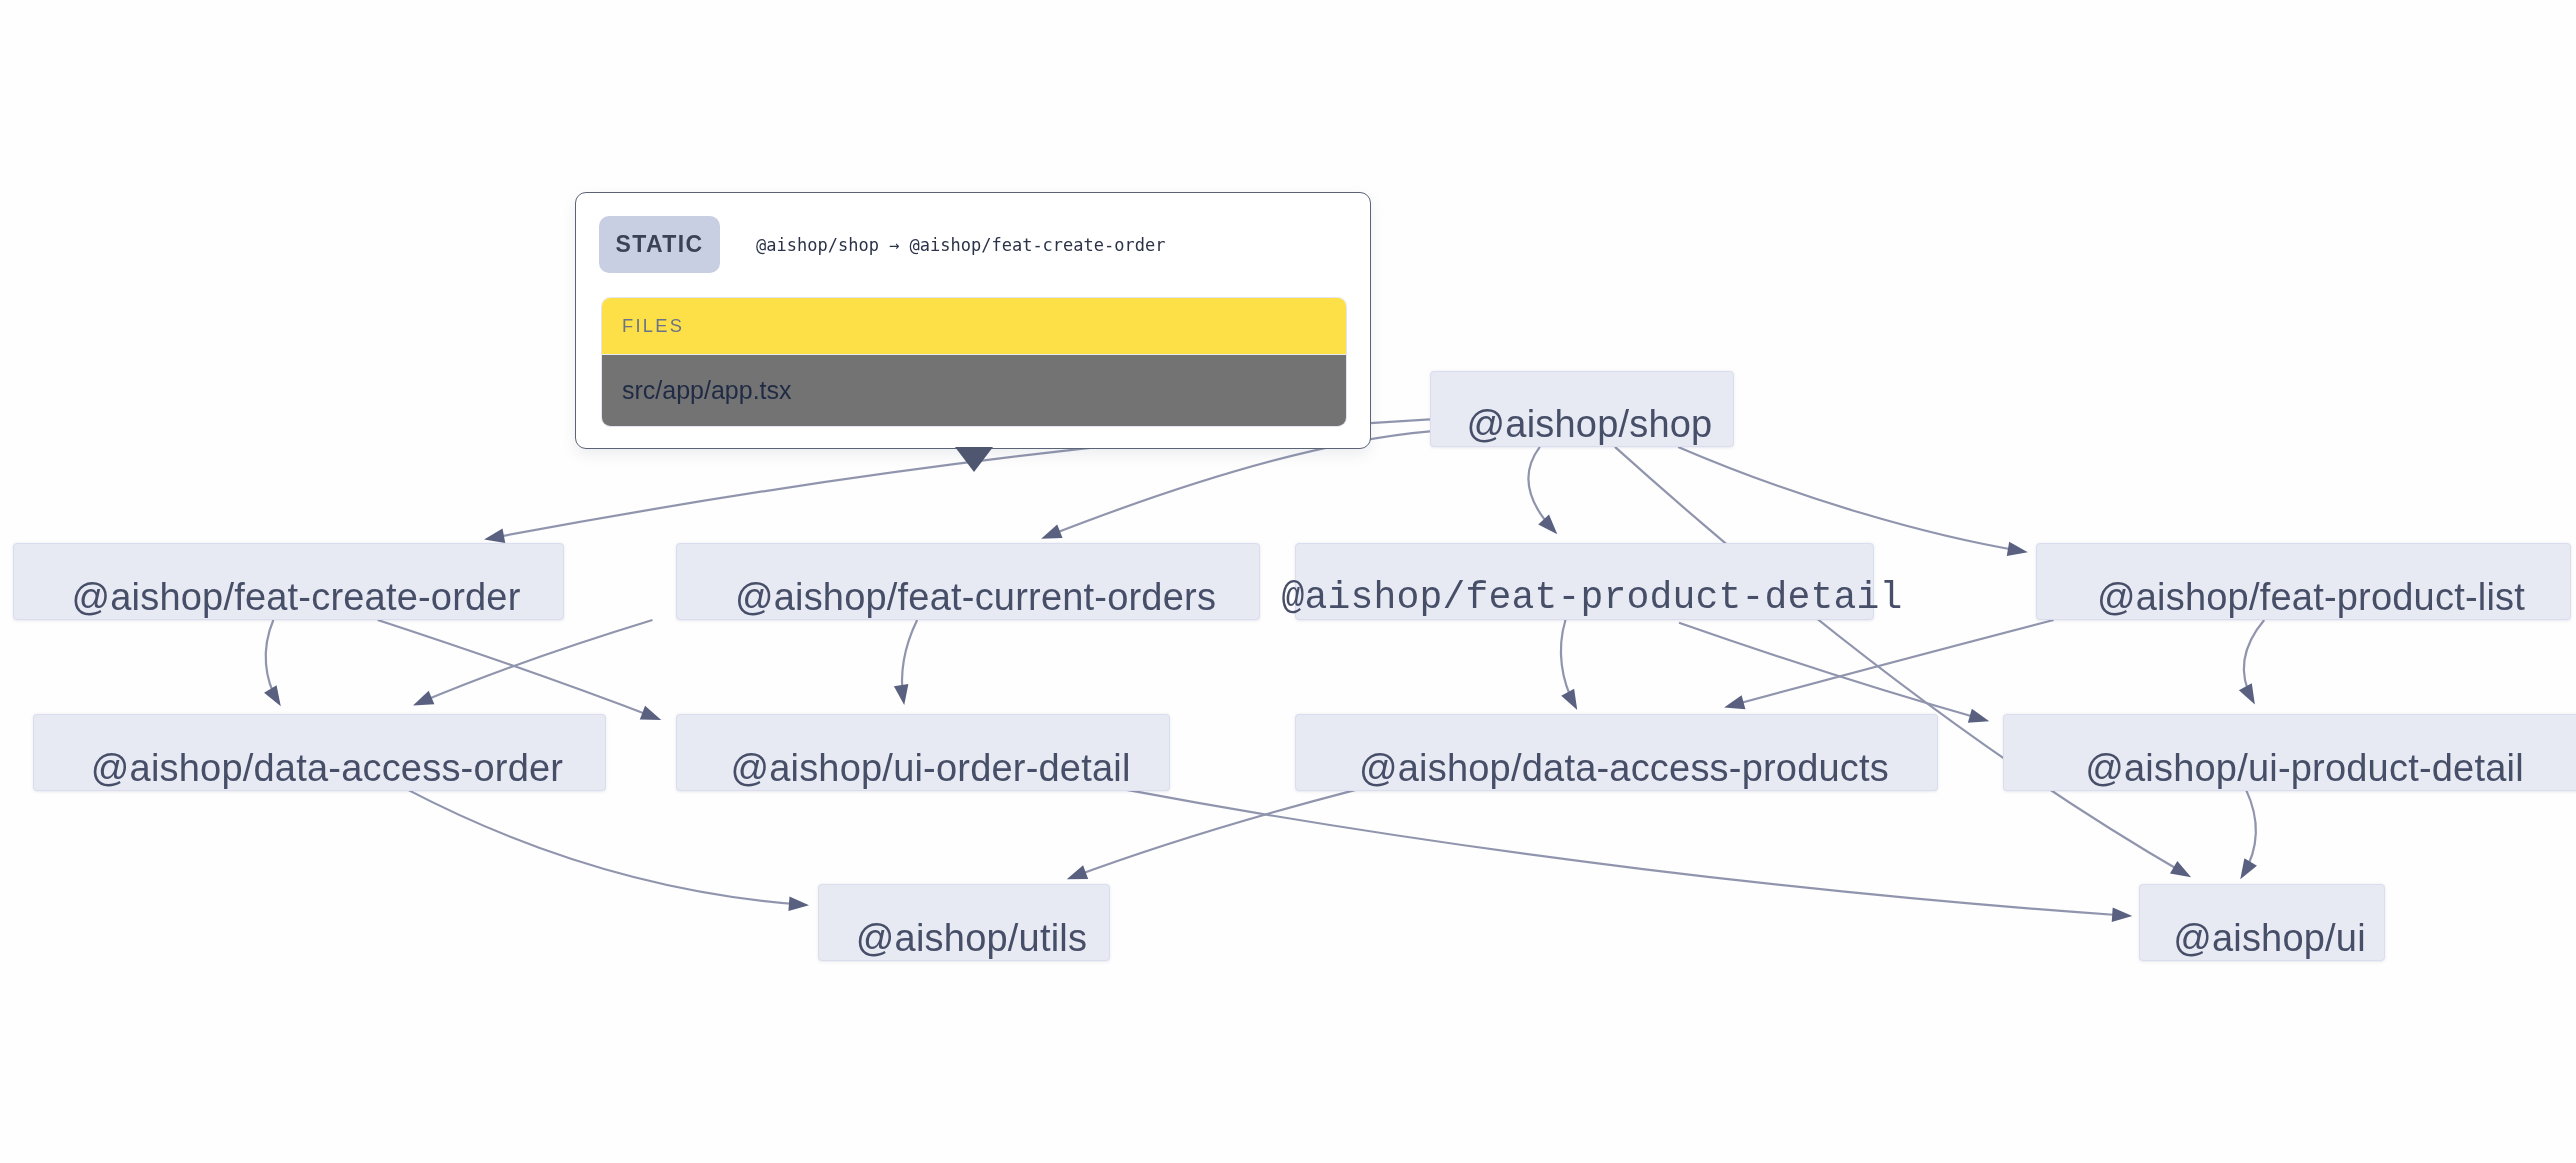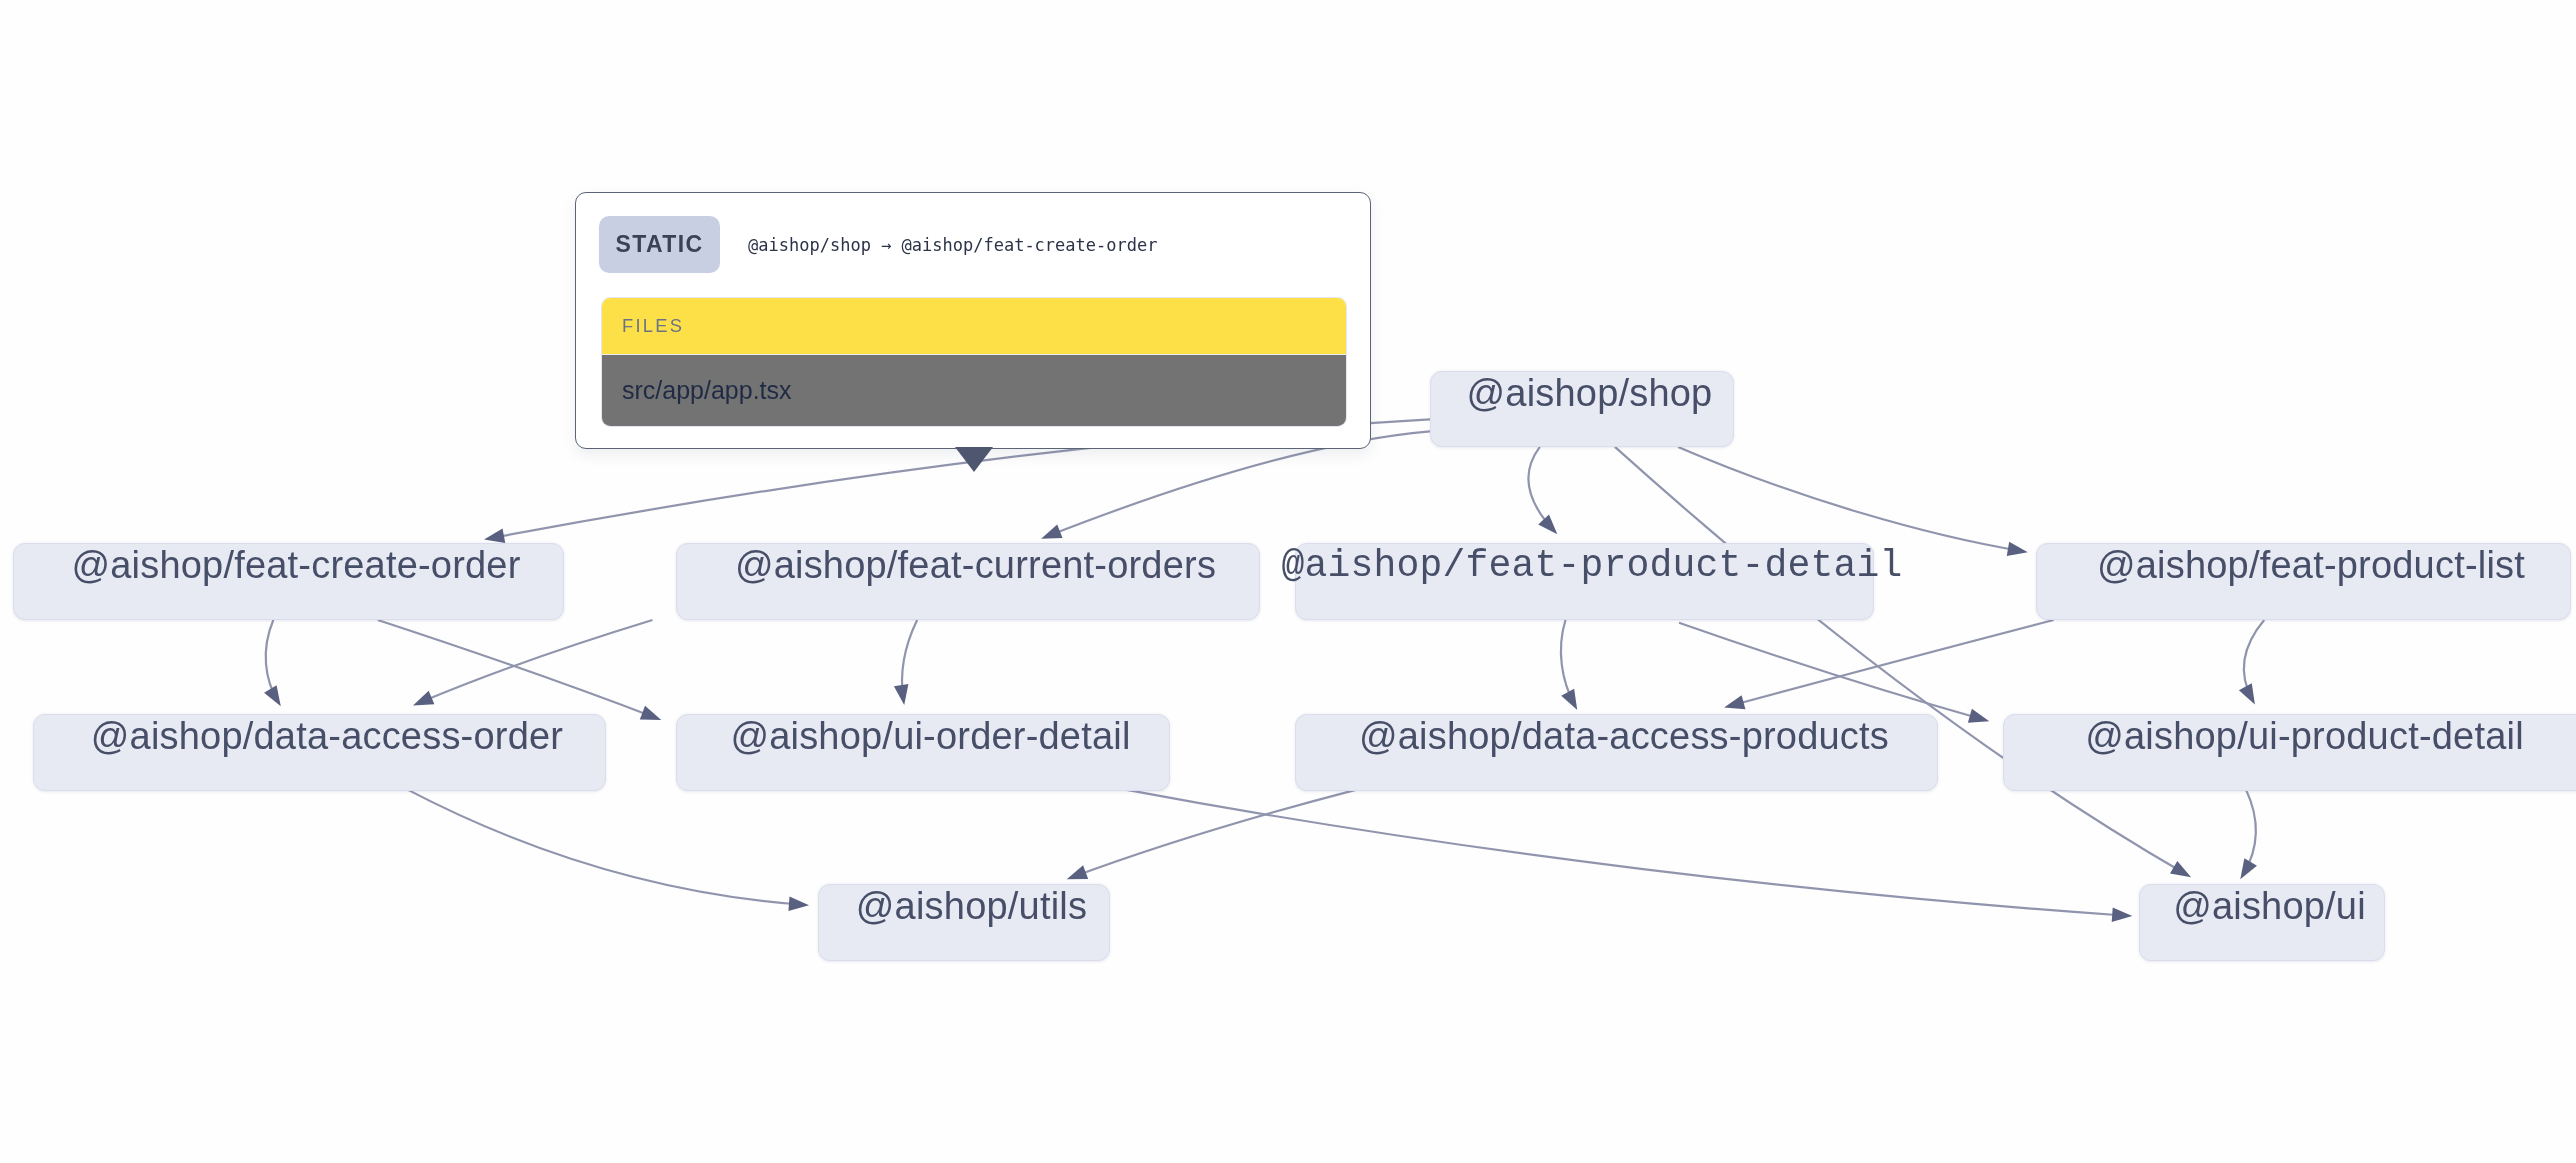--- a/index.html
+++ b/index.html
@@ -1,29 +1,29 @@
 <!DOCTYPE html>
 <html style="font-size:14.7px"><head>
 <meta charset="utf-8">
 <style>
   html,body{margin:0;padding:0;background:#ffffff;}
   .stage{position:relative;width:2576px;height:1163px;background:#fefefe;overflow:hidden;
          font-family:"Liberation Sans", sans-serif;}
   svg.edges{position:absolute;left:0;top:0;z-index:1;}
   svg.edges path.edge{fill:none;stroke:#9095ad;stroke-width:2.4px;cursor:pointer;}
-  .node{position:absolute;z-index:2;display:flex;align-items:flex-start;justify-content:center;
-        background:#e7e9f3;border:0.9px solid #dadded;border-radius:12px;
+  .node{position:absolute;z-index:2;display:flex;align-items:flex-end;justify-content:center;
+        background:#e7e9f3;border:0.9px solid #dadded;border-radius:4px;
         box-shadow:0 0.9px 2.7px rgba(100,110,150,0.15);cursor:pointer;box-sizing:border-box;padding-left:15px;}
   .node .label{font-size:38px;color:#474f68;white-space:nowrap;letter-spacing:0.2px;}
   .tooltip{position:absolute;z-index:3;background:#ffffff;border:1.8px solid #5b6375;
            border-radius:11px;box-shadow:0 5.5px 13px rgba(90,100,130,0.10);box-sizing:border-box;}
   .tooltip-caret{position:absolute;z-index:4;width:0;height:0;
                  border-left:19px solid transparent;border-right:19px solid transparent;
                  border-top:25px solid #4e5670;}
-  .tooltip-header{display:flex;align-items:center;gap:28px;padding:23px 23px 0 23px;}
+  .tooltip-header{display:flex;align-items:center;gap:36px;padding:23px 23px 0 23px;}
   .static-badge{background:#c9cfe2;color:#3a4257;font-size:23px;font-weight:bold;
                 letter-spacing:1.4px;padding:0 16.5px;height:57px;line-height:57px;
                 border-radius:10px;flex:0 0 auto;}
   .edge-label{font-family:"DejaVu Sans Mono", monospace;font-size:17px;color:#2b3348;
               white-space:nowrap;}
   .files-box{margin:24px 23px 0 25px;border:0.9px solid #e3e6f0;border-radius:9.2px;
              overflow:hidden;}
   .files-header{background:#fde047;border-bottom:0.9px solid #e9ebf3;padding:0 20px;height:56px;
                 line-height:56px;font-size:18.3px;color:#6b7389;letter-spacing:2.3px;}
   .file-row{background:#737373;padding:0 20px;height:71px;line-height:71px;

